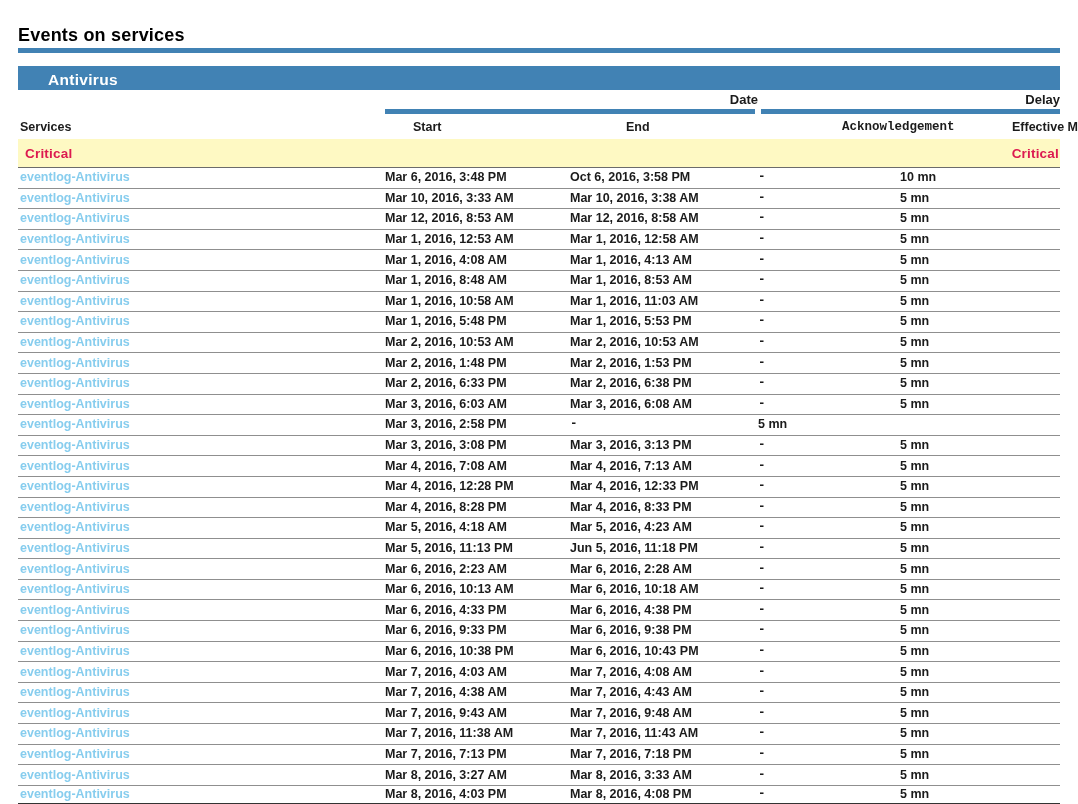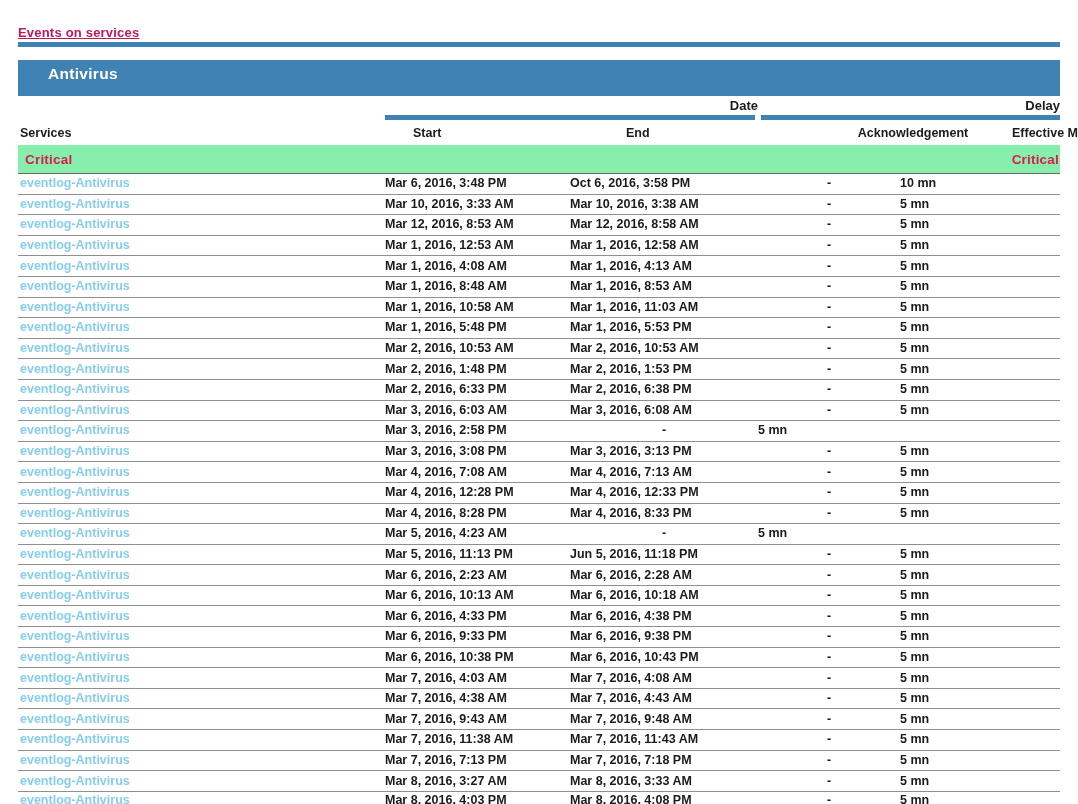--- a/index.html
+++ b/index.html
@@ -8,52 +8,52 @@
     width: 1078px; height: 804px;
     background: #ffffff;
     font-family: "Liberation Sans", sans-serif;
     overflow: hidden;
     color: #1b1b1b;
   }
   .page { padding: 25px 18px 0 18px; width: 1078px; }
 
   
   .report-title {
-    font-size: 13px; font-weight: 700; letter-spacing: 0.2px;
-    margin: 0 0 2px 0; color: #be185d; text-decoration: underline;
+    font-size: 18px; font-weight: 700; letter-spacing: 0.2px;
+    margin: 0 0 2px 0; color: #000000;
   }
   .title-rule { height: 5px; background: #4182B4; margin-bottom: 13px; }
 
   
   .section-banner {
-    height: 36px; background: #4182B4; color: #ffffff;
+    height: 24px; background: #4182B4; color: #ffffff;
     font-size: 15.5px; font-weight: 700; letter-spacing: 0.3px;
     line-height: 28px; padding-left: 30px;
   }
 
   
   .grid-row { display: grid; grid-template-columns: 367px 185px 188px 142px 160px; }
   .cell { overflow: hidden; white-space: nowrap; }
 
   .group-row { display: grid; grid-template-columns: 367px 373px 302px; margin-top: 2px; }
   .group-cell { text-align: right; }
   .group-label { font-size: 13px; font-weight: 700; display: block; line-height: 15px; }
   .group-underline { height: 5px; background: #4182B4; margin-top: 2px; }
   .c-dategroup .group-underline { margin-right: 3px; }
   .c-delaygroup .group-underline { margin-left: 3px; }
 
   .header-row { padding-top: 6px; padding-bottom: 4px; gap: 28px; }
   .header-row .cell { font-size: 12.5px; font-weight: 700; line-height: 15px; }
   .c-service { padding-left: 2px; text-align: left; }
   .c-start, .c-end { text-align: left; }
-  .c-ack { text-align: center; }
+  .c-ack { text-align: left; font-family: Liberation Mono, monospace; }
   .c-mtrs { text-align: left; }
 
   .critical-row {
-    height: 28px; background: #86efac;
+    height: 28px; background: #fef9c3;
     display: flex; justify-content: space-between; align-items: center;
   }
   .crit-left { padding-left: 7px; }
   .crit-right { padding-right: 1px; }
   .critical-row .cell {
     color: #DC1A50; font-size: 13.5px; font-weight: 700; letter-spacing: 0.2px;
   }
 
   .data-row { height: 20.6px; border-top: 1px solid #8f8f8f; align-items: center; }
   .data-row:first-child { border-top: 1px solid #6b6b6b; }
@@ -215,20 +215,21 @@
         </div>
         <div class="grid-row data-row">
           <div class="cell c-service">eventlog-Antivirus</div>
           <div class="cell c-start">Mar 4, 2016, 8:28 PM</div>
           <div class="cell c-end">Mar 4, 2016, 8:33 PM</div>
           <div class="cell c-ack">-</div>
           <div class="cell c-mtrs">5 mn</div>
         </div>
         <div class="grid-row data-row">
           <div class="cell c-service">eventlog-Antivirus</div>
+          <div class="cell c-start">Mar 5, 2016, 4:18 AM</div>
           <div class="cell c-end">Mar 5, 2016, 4:23 AM</div>
           <div class="cell c-ack">-</div>
           <div class="cell c-mtrs">5 mn</div>
         </div>
         <div class="grid-row data-row">
           <div class="cell c-service">eventlog-Antivirus</div>
           <div class="cell c-start">Mar 5, 2016, 11:13 PM</div>
           <div class="cell c-end">Jun 5, 2016, 11:18 PM</div>
           <div class="cell c-ack">-</div>
           <div class="cell c-mtrs">5 mn</div>

